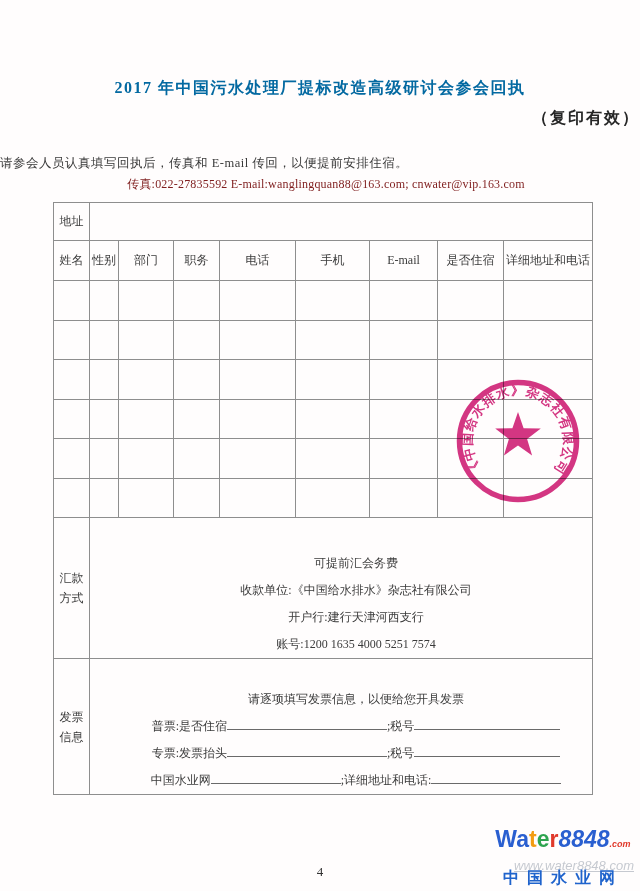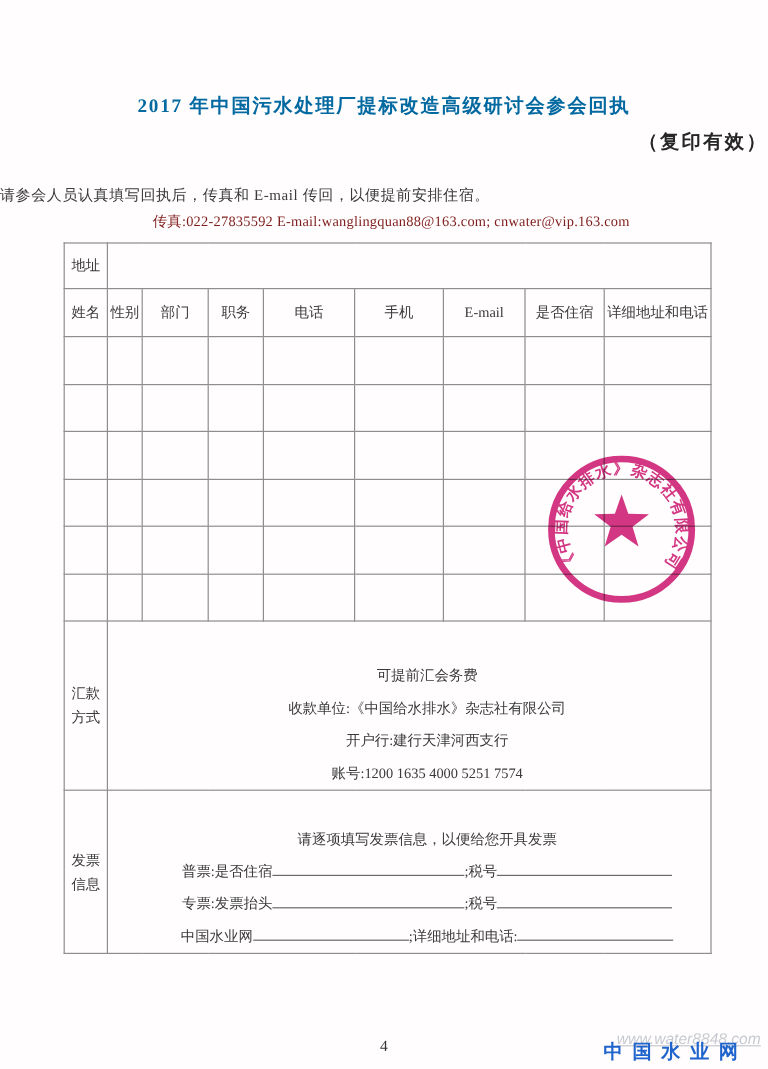--- a/index.html
+++ b/index.html
@@ -236,16 +236,17 @@
     <text class="stamp-ink-fill" font-size="13" font-weight="bold" fill="#d02478" letter-spacing="1">
       <textPath href="#sealArc" startOffset="50%" text-anchor="middle">《中国给水排水》杂志社有限公司</textPath>
     </text>
   </svg>
 
   <div class="page-number">4</div>
 
   <div class="ghost-watermark">www.water8848.com</div>
 
   <div class="footer-logo">
+    <div class="logo-line1"><span class="l-blue">Wa</span><span class="l-orange">t</span><span class="l-green">e</span><span class="l-red">r</span><span class="logo-digits">8848</span><span class="logo-dotcom">.com</span></div>
     <div class="logo-line2">中国水业网</div>
   </div>
 
 </div>
 
 </body></html>

